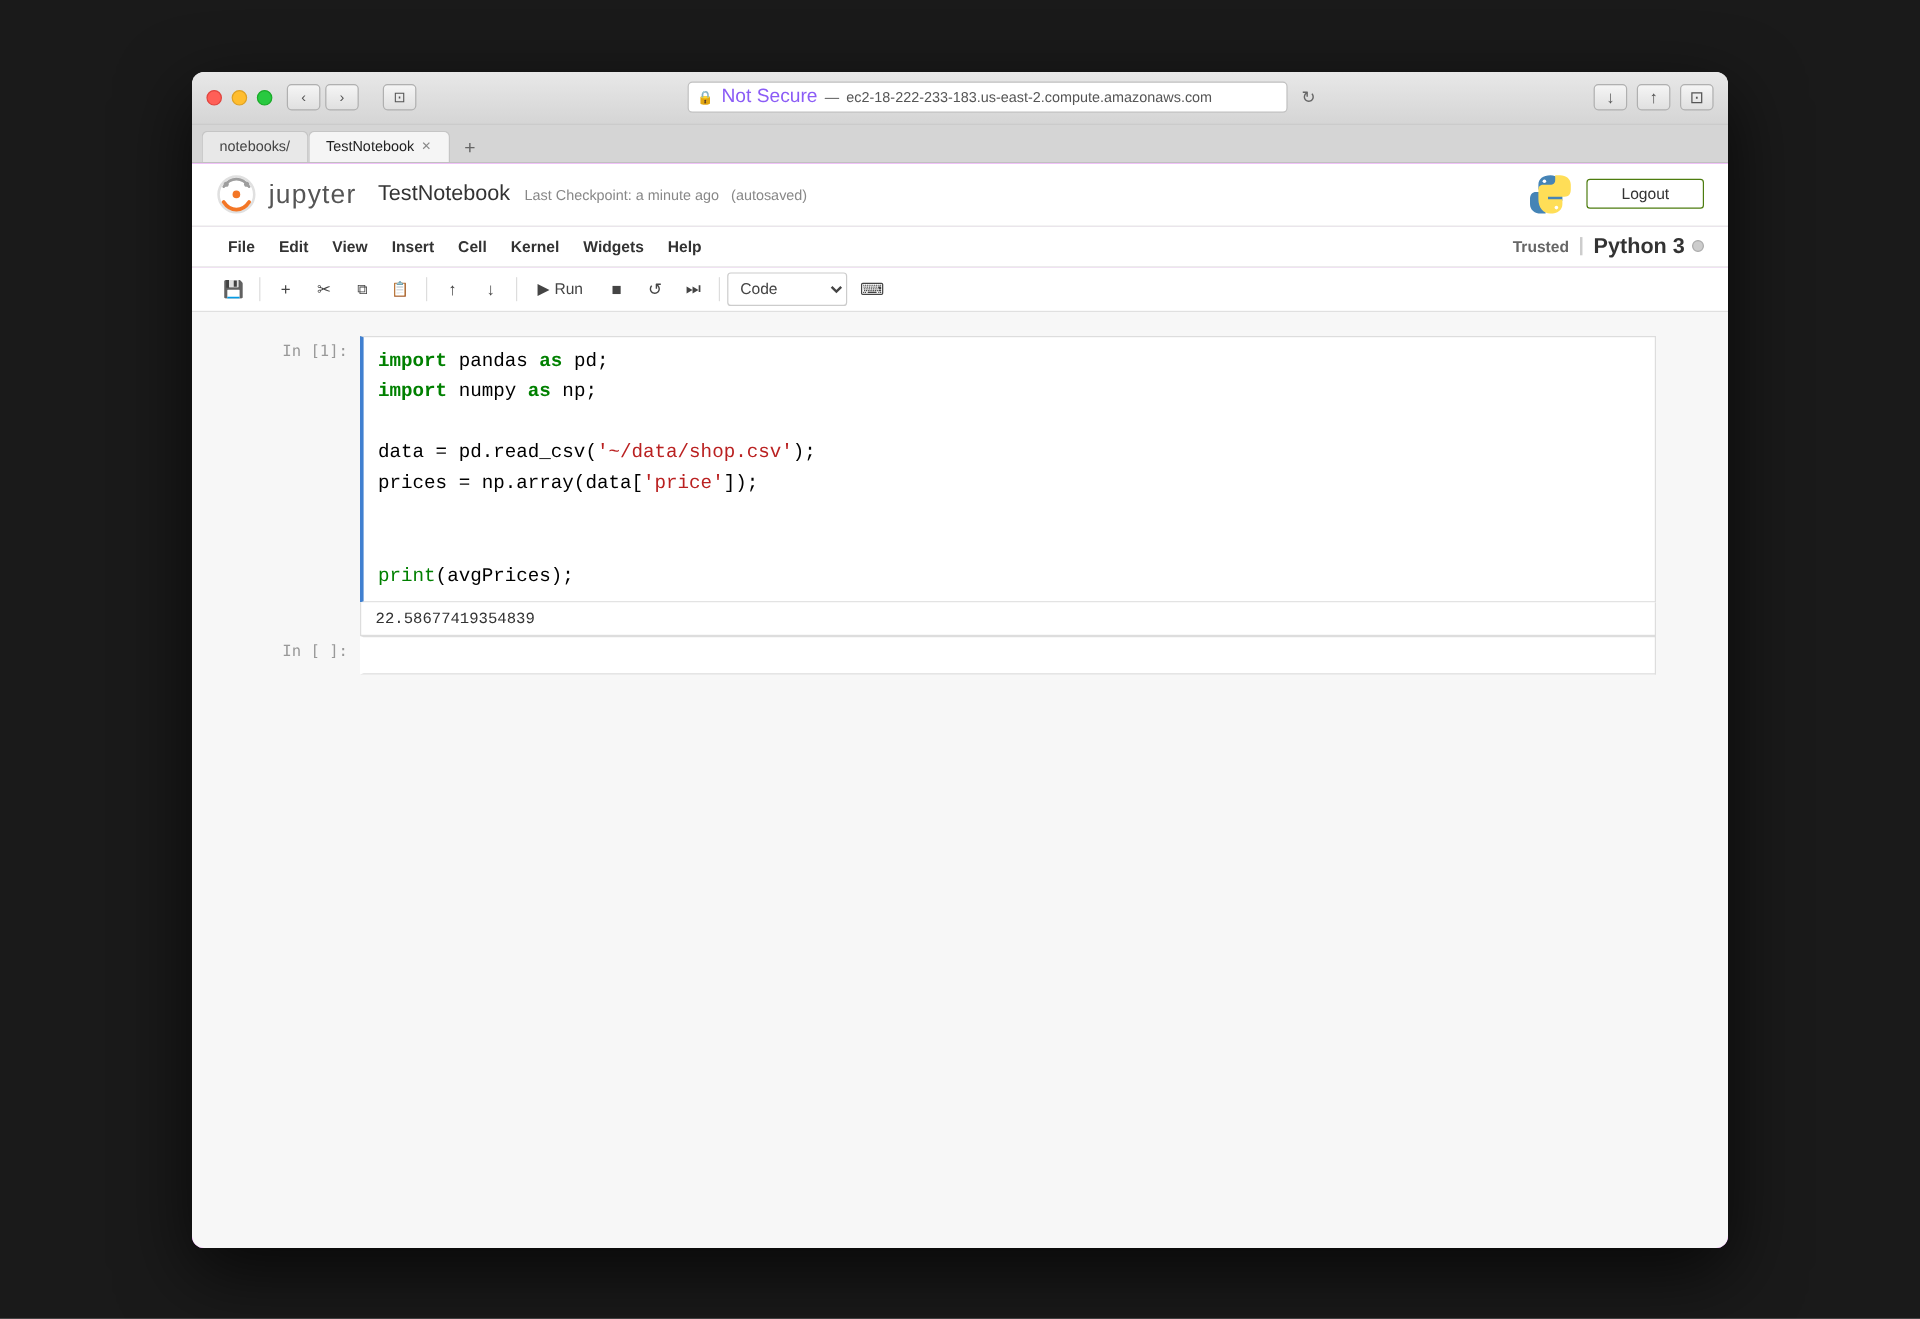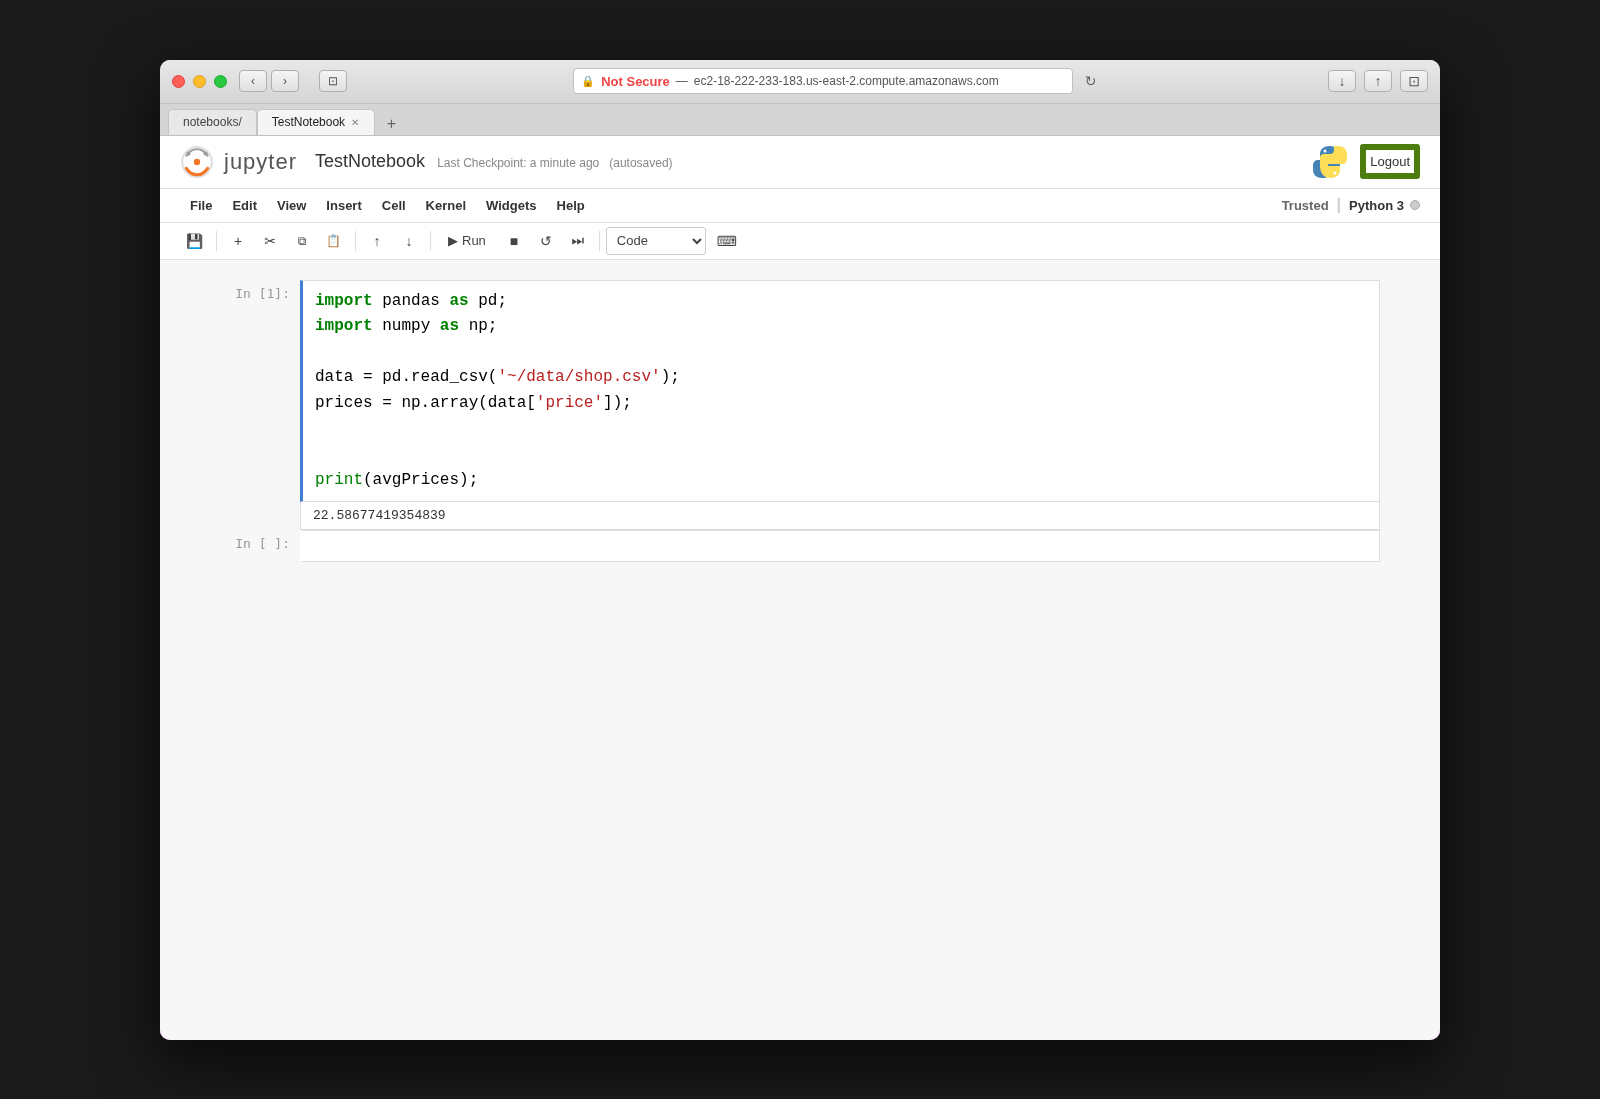--- a/index.html
+++ b/index.html
@@ -91,21 +91,21 @@
       border: 1px solid #c0c0c0;
       border-radius: 4px;
       display: flex;
       align-items: center;
       padding: 0 8px;
       font-size: 12px;
       color: #555;
       gap: 6px;
     }
     .address-bar .lock-icon { color: #888; font-size: 11px; }
-    .address-bar .url-text { color: #ef4444; font-size: 13px; font-weight: bold; }
+    .address-bar .url-text { color: #8b5cf6; font-size: 16px; }
     .refresh-btn {
       width: 24px;
       height: 24px;
       display: flex;
       align-items: center;
       justify-content: center;
       color: #666;
       cursor: pointer;
       font-size: 14px;
       margin-left: 6px;
@@ -224,23 +224,23 @@
       display: flex;
       align-items: center;
       gap: 12px;
     }
     .python-logo {
       width: 36px;
       height: 36px;
     }
     .logout-btn {
       background: white;
-      border: 6px solid #4d7c0f;
+      border: 1px solid #4d7c0f;
       border-radius: 3px;
-      padding: 4px 4px;
+      padding: 4px 28px;
       font-size: 13px;
       color: #333;
       cursor: pointer;
     }
     
     .menu-bar {
       background: white;
       border-bottom: 1px solid #e0e0e0;
       padding: 0 20px;
       display: flex;
@@ -261,21 +261,21 @@
       display: flex;
       align-items: center;
       gap: 8px;
     }
     .trusted-badge {
       font-size: 13px;
       color: #666;
       cursor: pointer;
     }
     .kernel-info {
-      font-size: 13px;
+      font-size: 18px;
       color: #333;
       display: flex;
       align-items: center;
       gap: 6px;
     }
     .kernel-dot {
       width: 10px;
       height: 10px;
       border-radius: 50%;
       background: #ccc;

